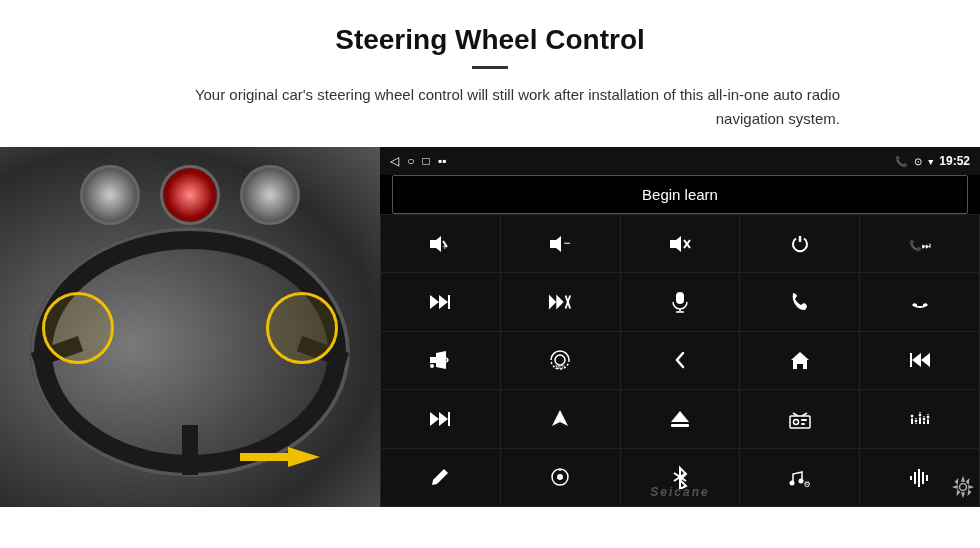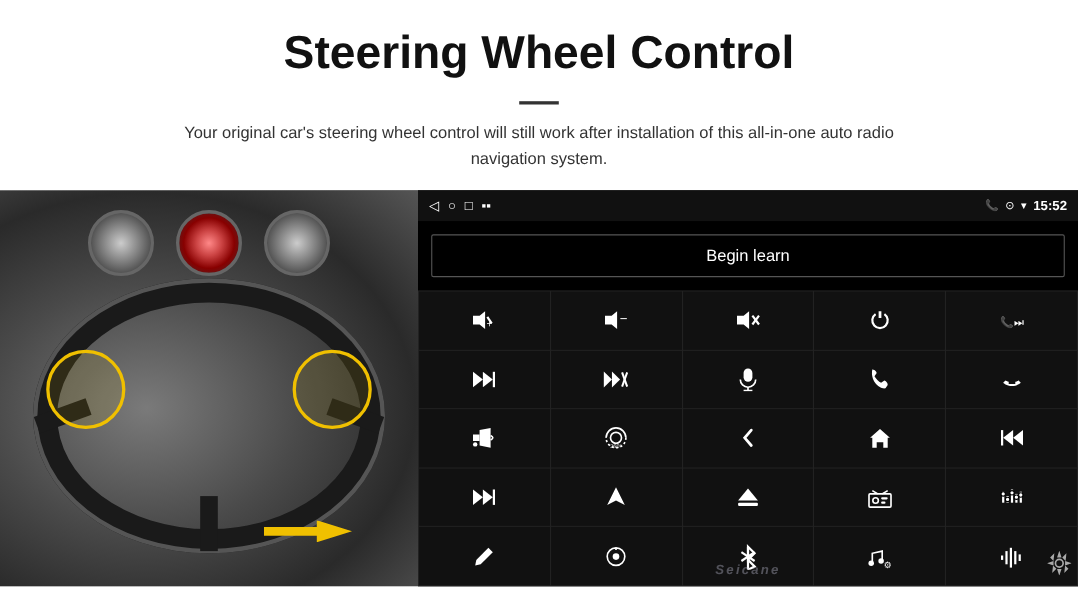--- a/index.html
+++ b/index.html
@@ -12,37 +12,38 @@
     }
     .page-wrapper {
       width: 980px;
       background: #fff;
     }
     .header-section {
       text-align: center;
       padding: 24px 60px 16px;
     }
     .main-title {
-      font-size: 42px;
+      font-size: 28px;
       font-weight: 900;
       color: #111;
-      margin-bottom: 20px;
+      margin-bottom: 10px;
     }
     .title-divider {
       width: 36px;
       height: 3px;
       background: #333;
       margin: 0 auto 14px;
     }
     .subtitle {
       font-size: 15px;
       color: #333;
       line-height: 1.6;
       max-width: 700px;
       margin: 0 auto;
+      text-align: right;
     }
     .content-area {
       display: flex;
       width: 100%;
       height: 360px;
     }
     
     .steering-image {
       width: 380px;
       height: 360px;
@@ -183,21 +184,21 @@
       align-items: center;
       color: #fff;
       font-size: 11px;
     }
     .nav-shape {
       color: #fff;
       font-size: 12px;
     }
     
     .begin-learn-row {
-      padding: 12px 12px;
+      padding: 0 12px;
     }
     .begin-learn-btn {
       display: block;
       width: 100%;
       padding: 10px;
       background: transparent;
       border: 1px solid #555;
       color: #fff;
       font-size: 15px;
       text-align: center;
@@ -290,21 +291,21 @@
         <div class="status-left">
           <span class="nav-shape">◁</span>
           <span class="nav-shape">○</span>
           <span class="nav-shape">□</span>
           <span class="nav-shape">▪▪</span>
         </div>
         <div class="status-right">
           <span style="font-size:10px;">📞</span>
           <span style="font-size:10px;">⊙</span>
           <span style="font-size:10px;">▾</span>
-          <span style="font-size:12px; font-weight:bold;">15:52</span>
+          <span style="font-size:12px; font-weight:bold;">19:52</span>
         </div>
       </div>
 
       <div class="begin-learn-row">
         <button class="begin-learn-btn">Begin learn</button>
       </div>
 
       <div class="icon-grid">
 
         <button class="icon-cell">

